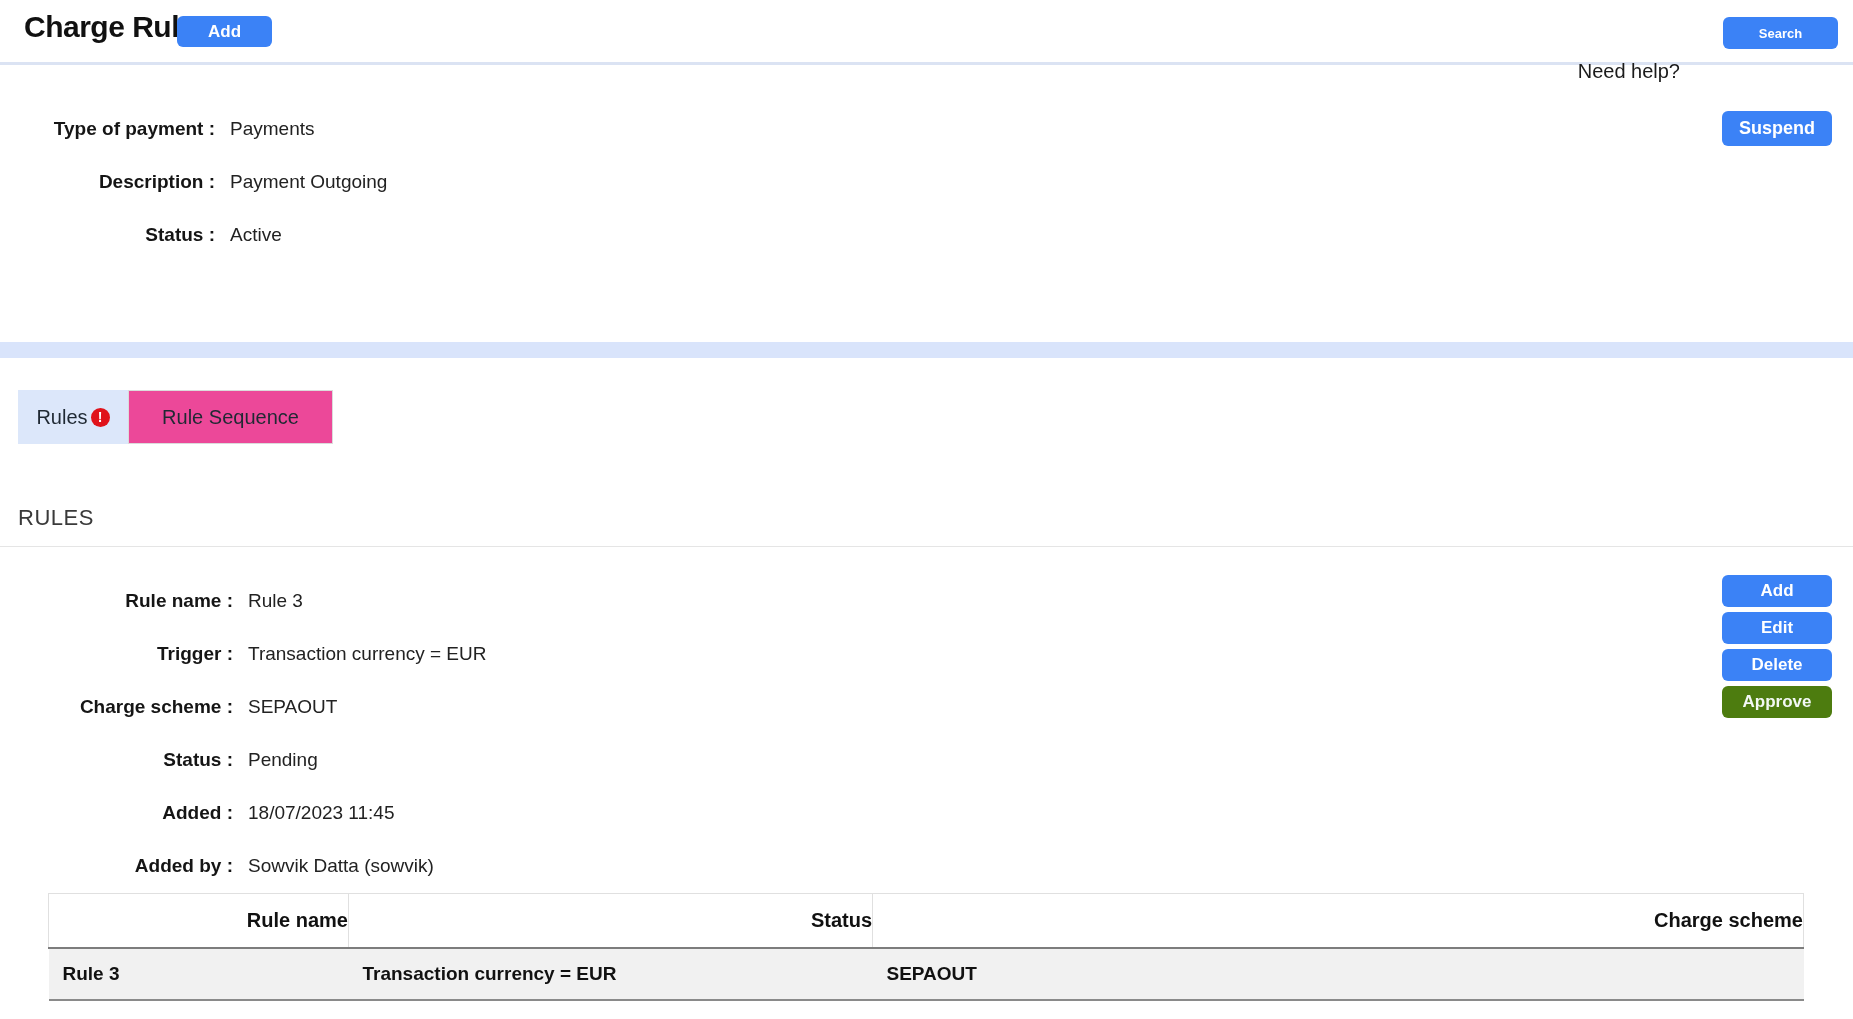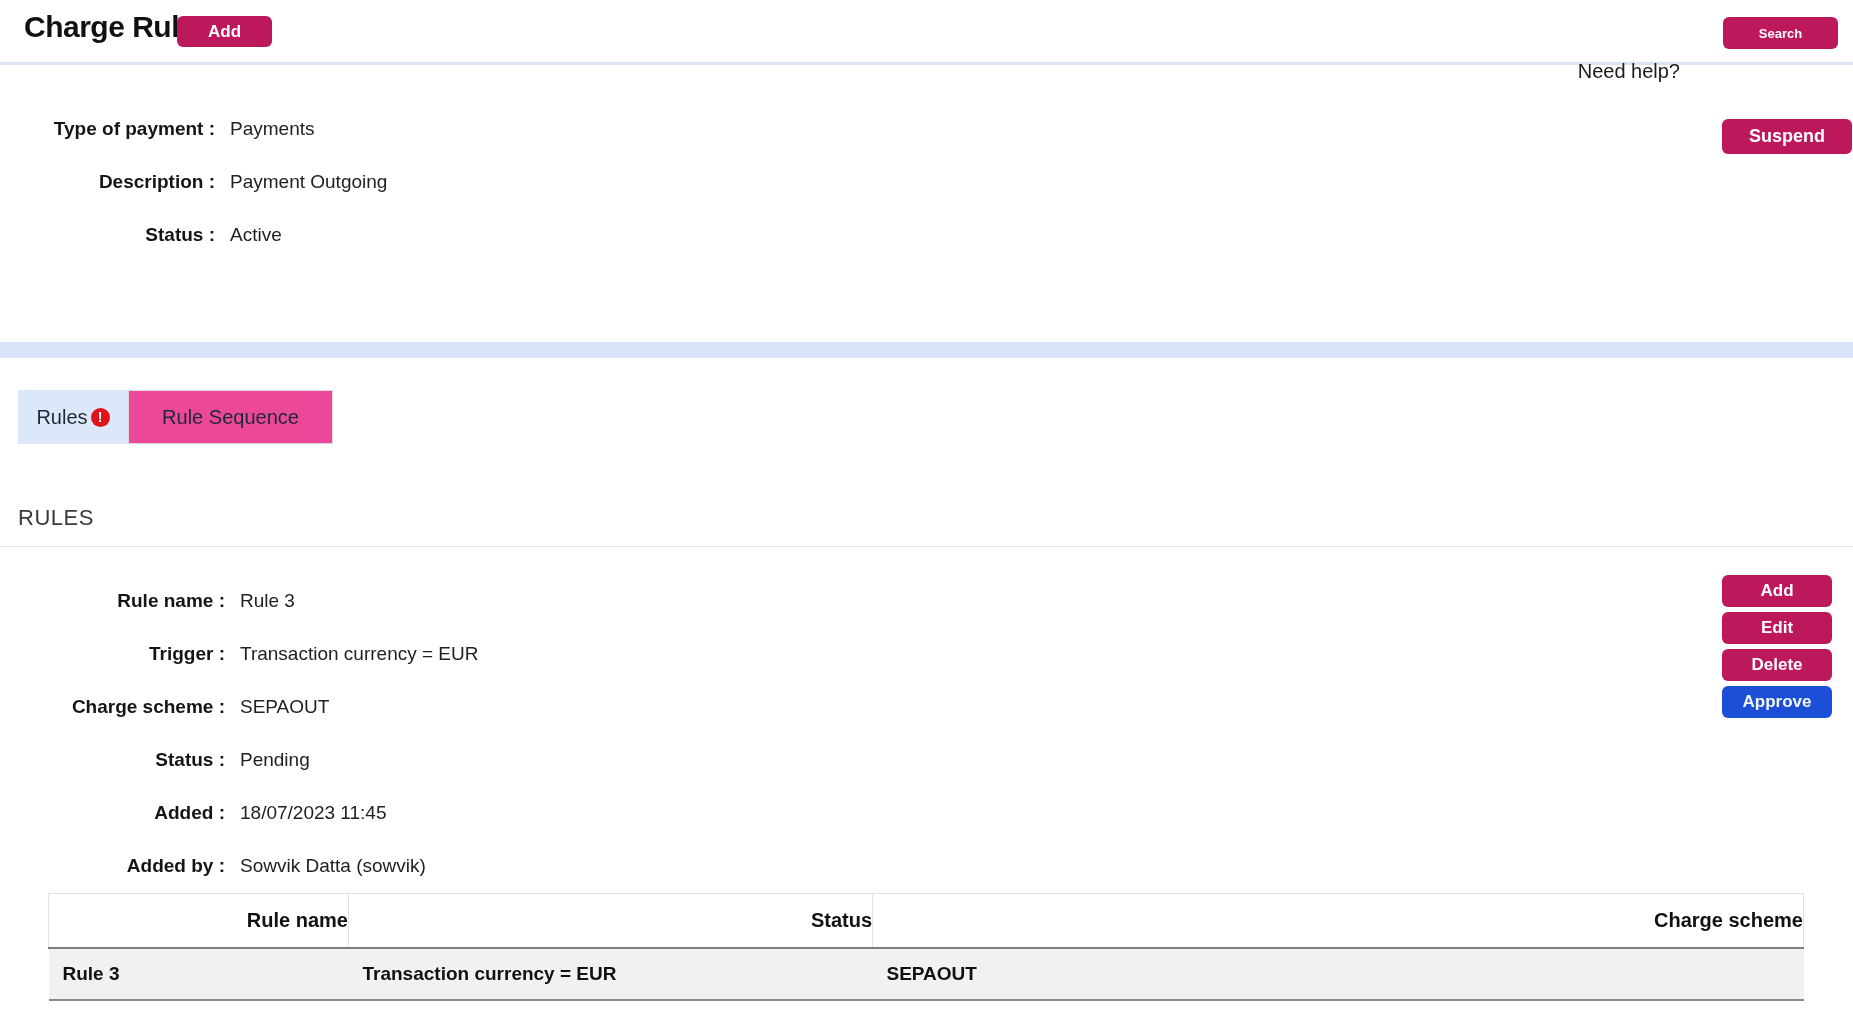--- a/index.html
+++ b/index.html
@@ -13,33 +13,33 @@
   .header {
     position:absolute; top:0; left:0; width:100%; height:65px;
     border-bottom:3px solid #dbe3f3; background:#fff;
   }
   .page-title {
     position:absolute; left:24px; top:10px; font-size:30px; font-weight:bold; color:#111;
     letter-spacing:-0.5px;
   }
   .btn {
     display:flex; align-items:center; justify-content:center;
-    background:#be185d; color:#ffffff; font-weight:bold; border:none;
+    background:#3b82f6; color:#ffffff; font-weight:bold; border:none;
     border-radius:6px; cursor:pointer; font-family:inherit;
   }
   .btn-add-top   { position:absolute; left:177px; top:16px; width:95px;  height:31px; font-size:17px; }
   .need-help     { position:absolute; right:173px; top:24px; font-size:20px; color:#1b1b1b;margin-top:36px; }
   .btn-search    { position:absolute; right:15px;  top:17px; width:115px; height:32px; font-size:13px; }
 
   
   .fields-top { position:absolute; top:102px; left:8px; }
   .field-row { display:flex; align-items:center; height:53px; font-size:19px; }
   .field-label { width:207px; text-align:right; font-weight:bold; color:#151515; }
   .field-value { margin-left:15px; color:#222; }
-  .btn-suspend { position:absolute; left:1722px; top:119px; width:130px; height:35px; font-size:18px; }
+  .btn-suspend { position:absolute; left:1722px; top:111px; width:110px; height:35px; font-size:18px; }
 
   
   .section-bar { position:absolute; top:342px; left:0; width:100%; height:16px; background:#d9e4fb; }
 
   
   .tabs { position:absolute; top:390px; left:18px; display:flex; }
   .tab {
     height:54px; display:flex; align-items:center; justify-content:center;
     font-size:20px; color:#1f2933; cursor:pointer; background:#ec4899;
   }
@@ -47,25 +47,25 @@
   .tab.inactive { width:205px; border:1px solid #dbdbdb; }
   .alert-badge {
     display:inline-flex; align-items:center; justify-content:center;
     width:19px; height:19px; border-radius:50%; background:#e0121a;
     color:#fff; font-size:14px; font-weight:bold; margin-left:3px;
   }
 
   
   .rules-heading { position:absolute; top:505px; left:18px; font-size:22px; color:#3a3a3a; letter-spacing:0.5px; }
   .rules-divider { position:absolute; top:546px; left:0; width:100%; border-top:1px solid #e5e5e5; }
-  .fields-rules { position:absolute; top:574px; left:0;padding-left:18px; }
+  .fields-rules { position:absolute; top:574px; left:8px;padding-left:18px; }
 
   .rule-actions { position:absolute; top:575px; left:1722px; display:flex; flex-direction:column; }
   .rule-actions .btn { width:110px; height:32px; margin-bottom:5px; font-size:17px; }
-  .btn.disabled { background:#1d4ed8; color:#f2f8f4; cursor:default; }
+  .btn.disabled { background:#4d7c0f; color:#f2f8f4; cursor:default; }
 
   
   .rules-table {
     position:absolute; top:893px; left:48px; width:1755px;
     border-collapse:collapse; table-layout:fixed;
   }
   .rules-table th {
     height:54px; text-align:right; font-size:20px; font-weight:bold; color:#111;
     background:#fff; padding-left:14px;
     border-top:1px solid #e0e0e0; border-left:1px solid #e0e0e0; border-right:1px solid #e0e0e0;

